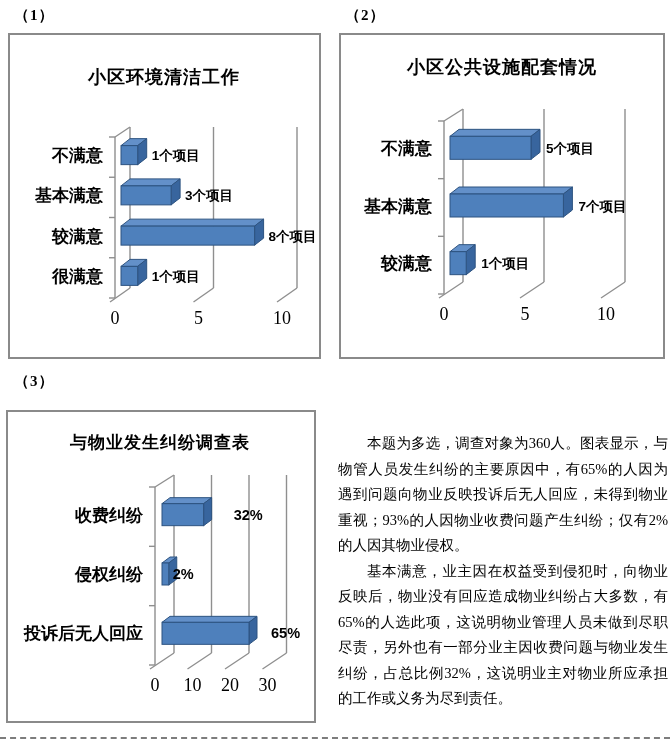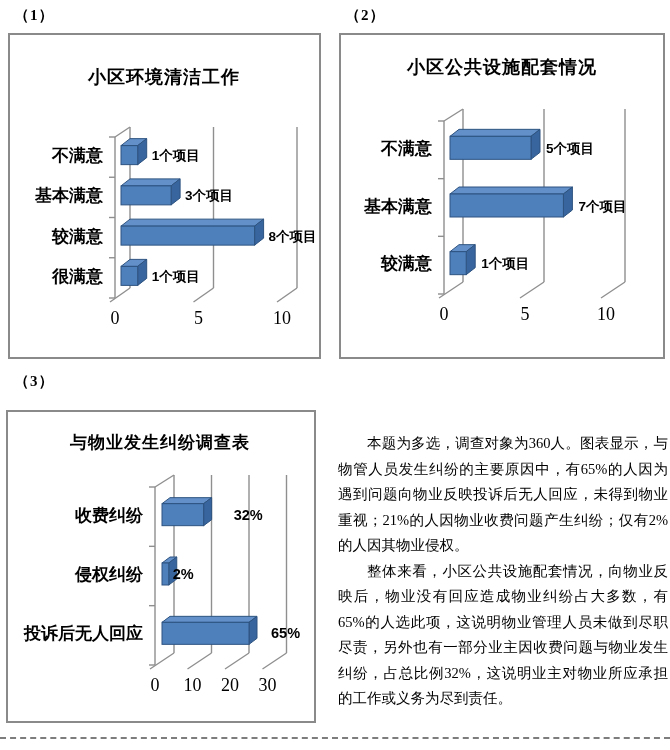--- a/index.html
+++ b/index.html
@@ -142,17 +142,17 @@
       <polygon points="154,210.33333333333334 162,204.33333333333334 249,204.33333333333334 241,210.33333333333334" fill="#6390c9" stroke="#2d5380" stroke-width="1"></polygon>
       <polygon points="241,210.33333333333334 249,204.33333333333334 249,226.33333333333334 241,232.33333333333334" fill="#38659e" stroke="#2d5380" stroke-width="1"></polygon>
       <rect x="154" y="210.33333333333334" width="87" height="22" fill="#4e80bc" stroke="#2d5380" stroke-width="1"></rect>
       <text x="263" y="226.33333333333334" font-size="14.5" font-weight="bold" fill="#000000" font-family="&quot;Liberation Sans&quot;,&quot;DejaVu Sans&quot;,sans-serif">65%</text>
       <text x="135" y="227.33333333333334" text-anchor="end" font-size="17" font-weight="600" fill="#000000">投诉后无人回应</text>
       <text x="152" y="36" text-anchor="middle" font-size="17" font-weight="bold" fill="#000000" letter-spacing="1">与物业发生纠纷调查表</text>
     </svg>
 </div>
 
 <div class="analysis">
-  <p>本题为多选，调查对象为360人。图表显示，与物管人员发生纠纷的主要原因中，有65%的人因为遇到问题向物业反映投诉后无人回应，未得到物业重视；21%的人因物业收费问题产生纠纷；仅有2%的人因其物业侵权。</p>
-  <p>整体来看，小区公共设施配套情况，向物业反映后，物业没有回应造成物业纠纷占大多数，有65%的人选此项，这说明物业管理人员未做到尽职尽责，另外也有一部分业主因收费问题与物业发生纠纷，占总比例32%，这说明业主对物业所应承担的工作或义务为尽到责任。</p>
+  <p>本题为多选，调查对象为360人。图表显示，与物管人员发生纠纷的主要原因中，有65%的人因为遇到问题向物业反映投诉后无人回应，未得到物业重视；93%的人因物业收费问题产生纠纷；仅有2%的人因其物业侵权。</p>
+  <p>基本满意，业主因在权益受到侵犯时，向物业反映后，物业没有回应造成物业纠纷占大多数，有65%的人选此项，这说明物业管理人员未做到尽职尽责，另外也有一部分业主因收费问题与物业发生纠纷，占总比例32%，这说明业主对物业所应承担的工作或义务为尽到责任。</p>
 </div>
 
 <div class="divider"></div>
 
 </body></html>

